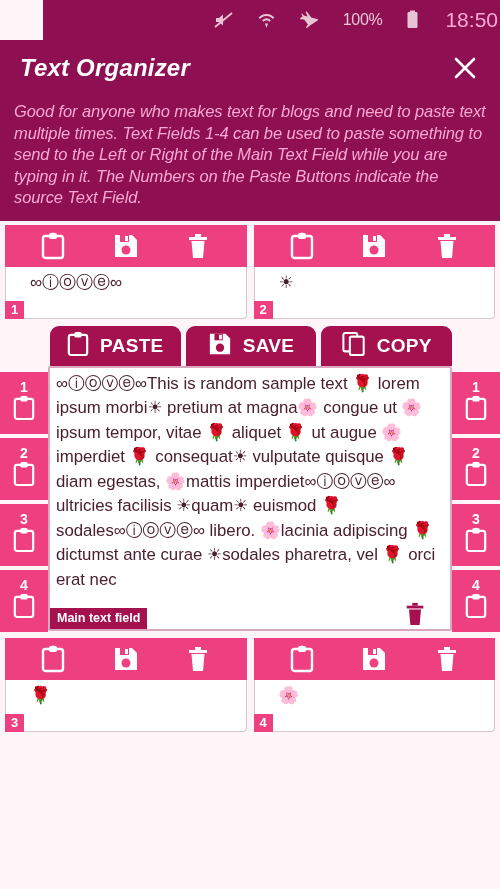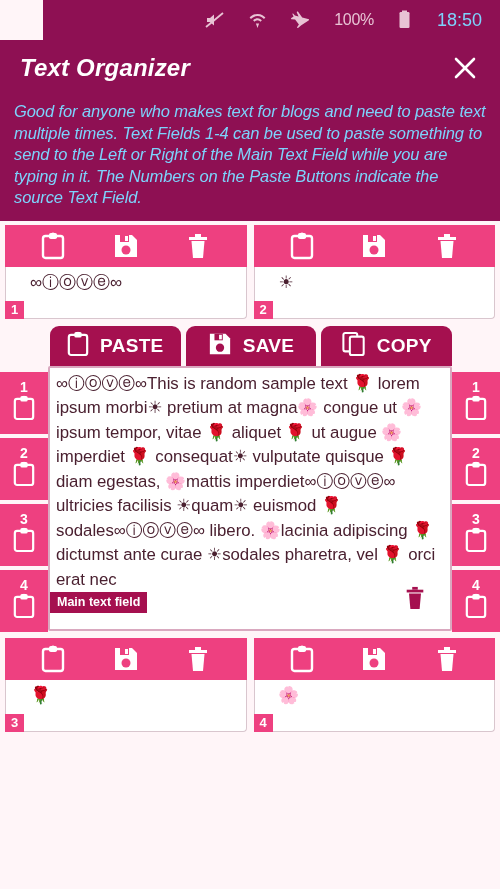--- a/index.html
+++ b/index.html
@@ -16,39 +16,39 @@
     position: relative;
   }
 
   
   .status-bar {
     height: 40px;
     background: #8e1053;
     display: flex;
     align-items: center;
     justify-content: flex-end;
-    padding-right: 18px;
+    padding-right: 2px;
     gap: 24px;
     margin-left: 43px;
   }
   .status-icon {
     display: flex;
     align-items: center;
     justify-content: center;
     color: #e8c3d4;
   }
   .status-icon svg { display: block; }
   .status-battery-text {
     color: #e8c3d4;
     font-size: 16px;
     letter-spacing: -0.3px;
   }
   .status-time {
-    color: #7dd3fc;
-    font-size: 18px;
+    color: #f9a8d4;
+    font-size: 21px;
     letter-spacing: 0px;
     margin-left: 2px;
   }
 
   
   .app-bar {
     height: 55px;
     background: #8e1053;
     display: flex;
     align-items: center;
@@ -67,21 +67,21 @@
     height: 34px;
     display: flex;
     align-items: center;
     justify-content: center;
     cursor: pointer;
   }
 
   
   .description {
     background: #8e1053;
-    color: #7dd3fc;
+    color: #f9a8d4;
     font-style: italic;
     font-size: 16.5px;
     line-height: 21.5px;
     padding: 6px 14px 12px 14px;
     letter-spacing: -0.1px;
   }
 
   
   .cards-row {
     display: flex;
@@ -209,21 +209,21 @@
   .main-text {
     font-size: 16.8px;
     line-height: 24.5px;
     color: #4a2030;
     word-wrap: break-word;
   }
   .main-field-footer {
     position: absolute;
     left: 0;
     right: 0;
-    bottom: 16px;
+    bottom: 0;
     height: 26px;
     text-decoration: underline;
   }
   .main-field-label {
     position: absolute;
     left: 0;
     bottom: 0;
     background: #a5104f;
     color: #ffffff;
     font-size: 12.5px;

